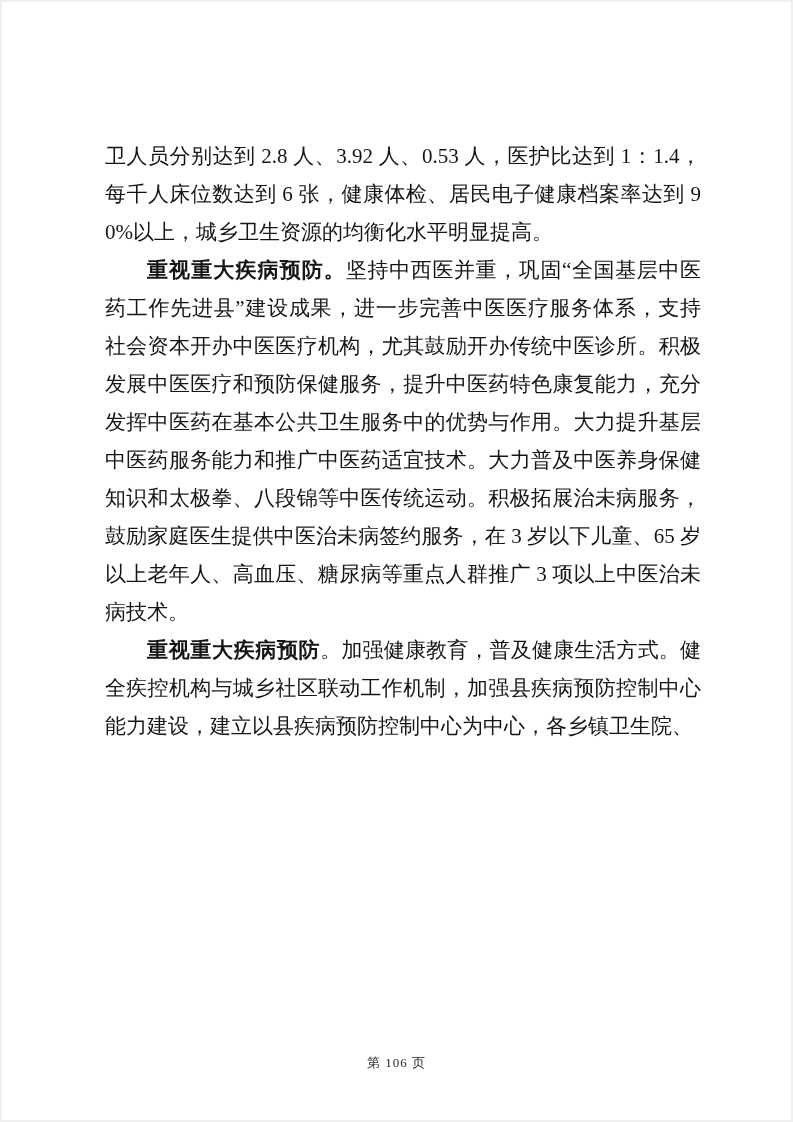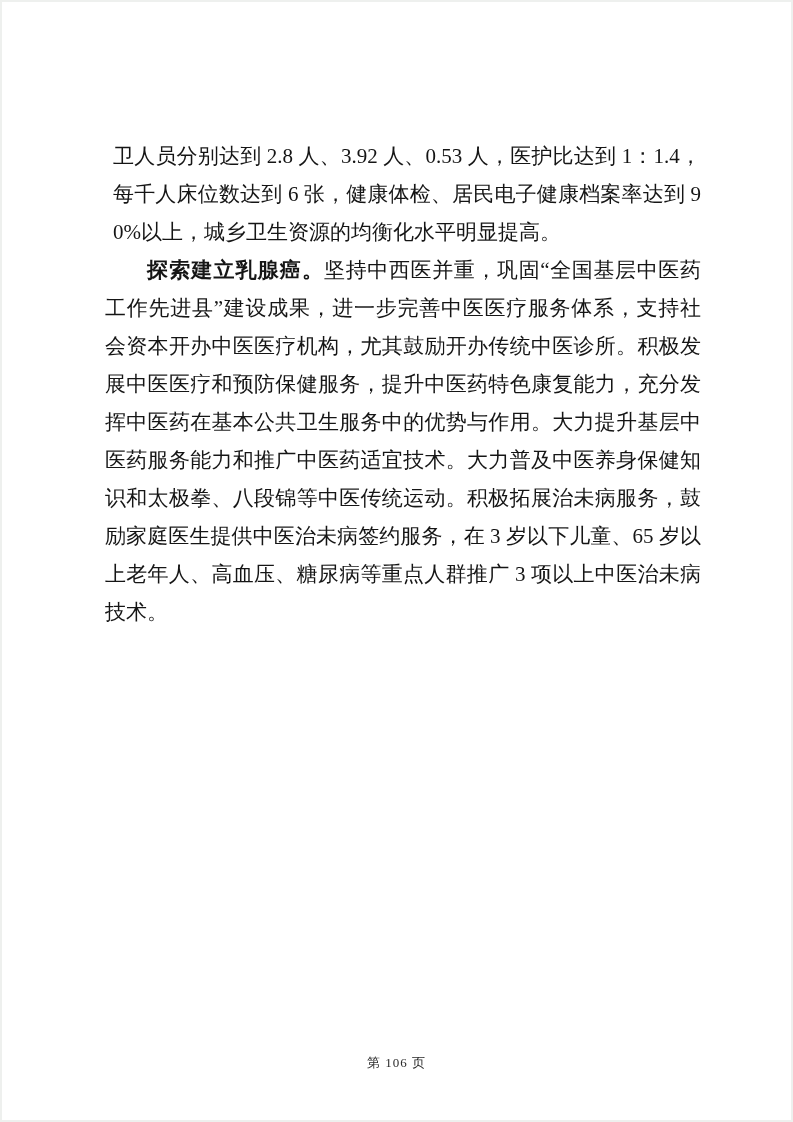--- a/index.html
+++ b/index.html
@@ -31,21 +31,20 @@
     margin: 0;
     font-size: 21px;
     line-height: 38px;
     text-align: justify;
     text-justify: inter-ideograph;
     text-indent: 2em;
     word-break: break-all;
   }
   .para.continuation {
     text-indent: 0;
-    margin-left: 8px;
   }
   .run-in-heading {
     font-family: "Liberation Sans", "DejaVu Sans", sans-serif;
     font-weight: 700;
     letter-spacing: 0.5px;
   }
   .footer {
     position: absolute;
     left: 0;
     top: 1054px;
@@ -56,17 +55,18 @@
     color: #2b2b2b;
     letter-spacing: 1px;
   }
 </style>
 </head>
 <body>
 
 <div class="page">
   <div class="content">
     <p class="para continuation"><span>卫人员分别达到 2.8 人、3.92 人、0.53 人，医护比达到 1：1.4，每千人床位数达到 6 张，健康体检、居民电子健康档案率达到 90%以上，城乡卫生资源的均衡化水平明显提高。</span></p>
-    <p class="para"><b class="run-in-heading">探索建立乳腺癌。</b><span>坚持中西医并重，巩固“全国基层中医药工作先进县”建设成果，进一步完善中医医疗服务体系，支持社会资本开办中医医疗机构，尤其鼓励开办传统中医诊所。积极发展中医医疗和预防保健服务，提升中医药特色康复能力，充分发挥中医药在基本公共卫生服务中的优势与作用。大力提升基层中医药服务能力和推广中医药适宜技术。大力普及中医养身保健知识和太极拳、八段锦等中医传统运动。积极拓展治未病服务，鼓励家庭医生提供中医治未病签约服务，在 3 岁以下儿童、65 岁以上老年人、高血压、糖尿病等重点人群推广 3 项以上中医治未病技术。</span></p>
+    <p class="para"><b class="run-in-heading">重视重大疾病预防。</b><span>坚持中西医并重，巩固“全国基层中医药工作先进县”建设成果，进一步完善中医医疗服务体系，支持社会资本开办中医医疗机构，尤其鼓励开办传统中医诊所。积极发展中医医疗和预防保健服务，提升中医药特色康复能力，充分发挥中医药在基本公共卫生服务中的优势与作用。大力提升基层中医药服务能力和推广中医药适宜技术。大力普及中医养身保健知识和太极拳、八段锦等中医传统运动。积极拓展治未病服务，鼓励家庭医生提供中医治未病签约服务，在 3 岁以下儿童、65 岁以上老年人、高血压、糖尿病等重点人群推广 3 项以上中医治未病技术。</span></p>
+    <p class="para"><b class="run-in-heading">重视重大疾病预防</b><span>。加强健康教育，普及健康生活方式。健全疾控机构与城乡社区联动工作机制，加强县疾病预防控制中心能力建设，建立以县疾病预防控制中心为中心，各乡镇卫生院、</span></p>
   </div>
 
   <div class="footer">第 106 页</div>
 </div>
 
 </body></html>

